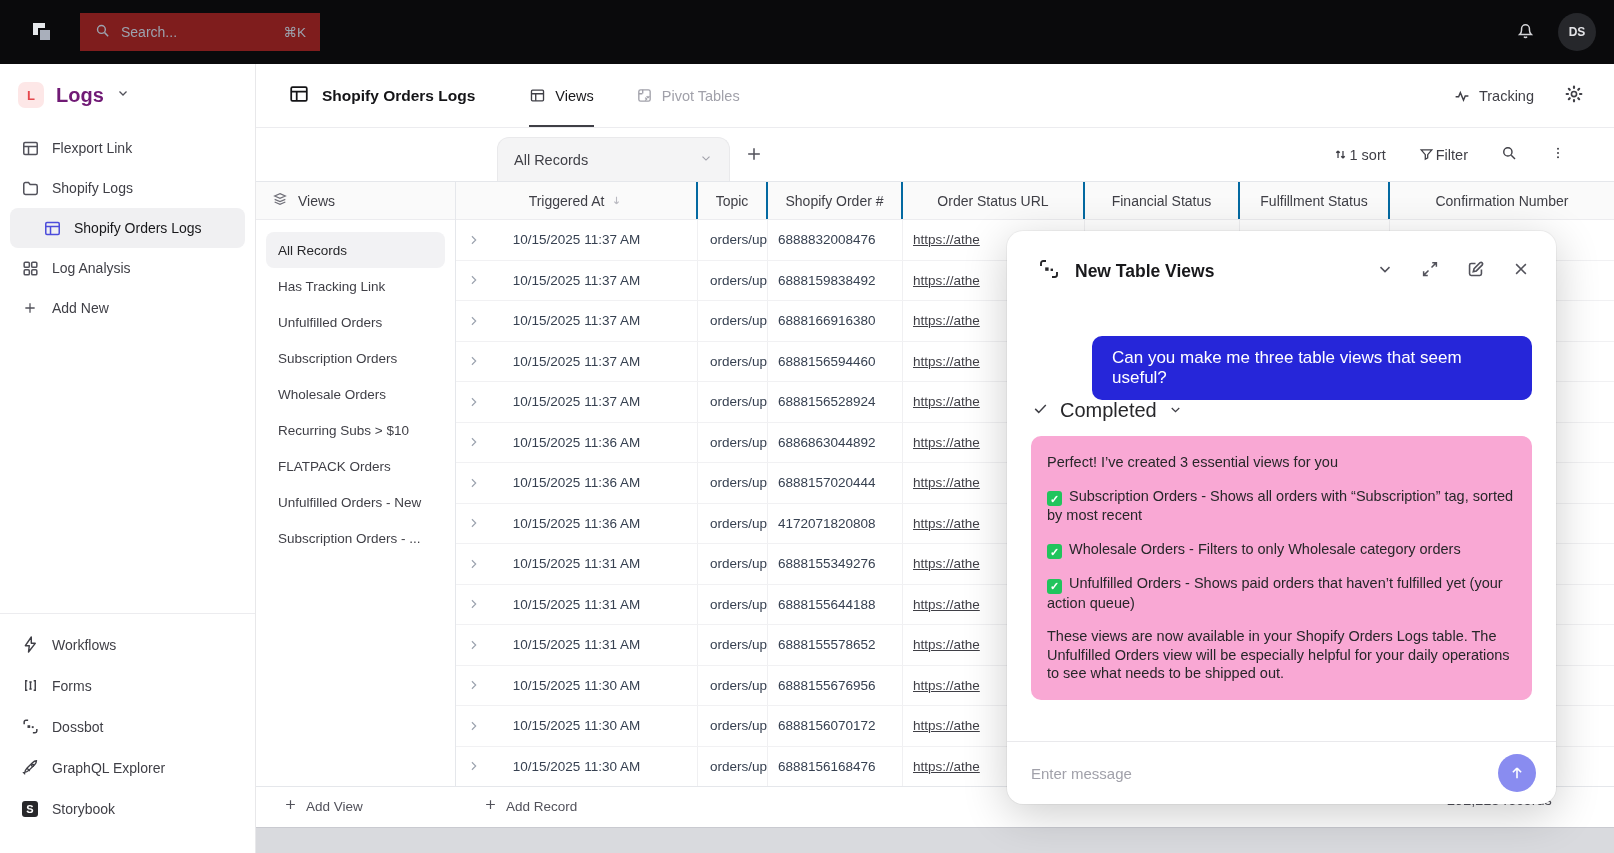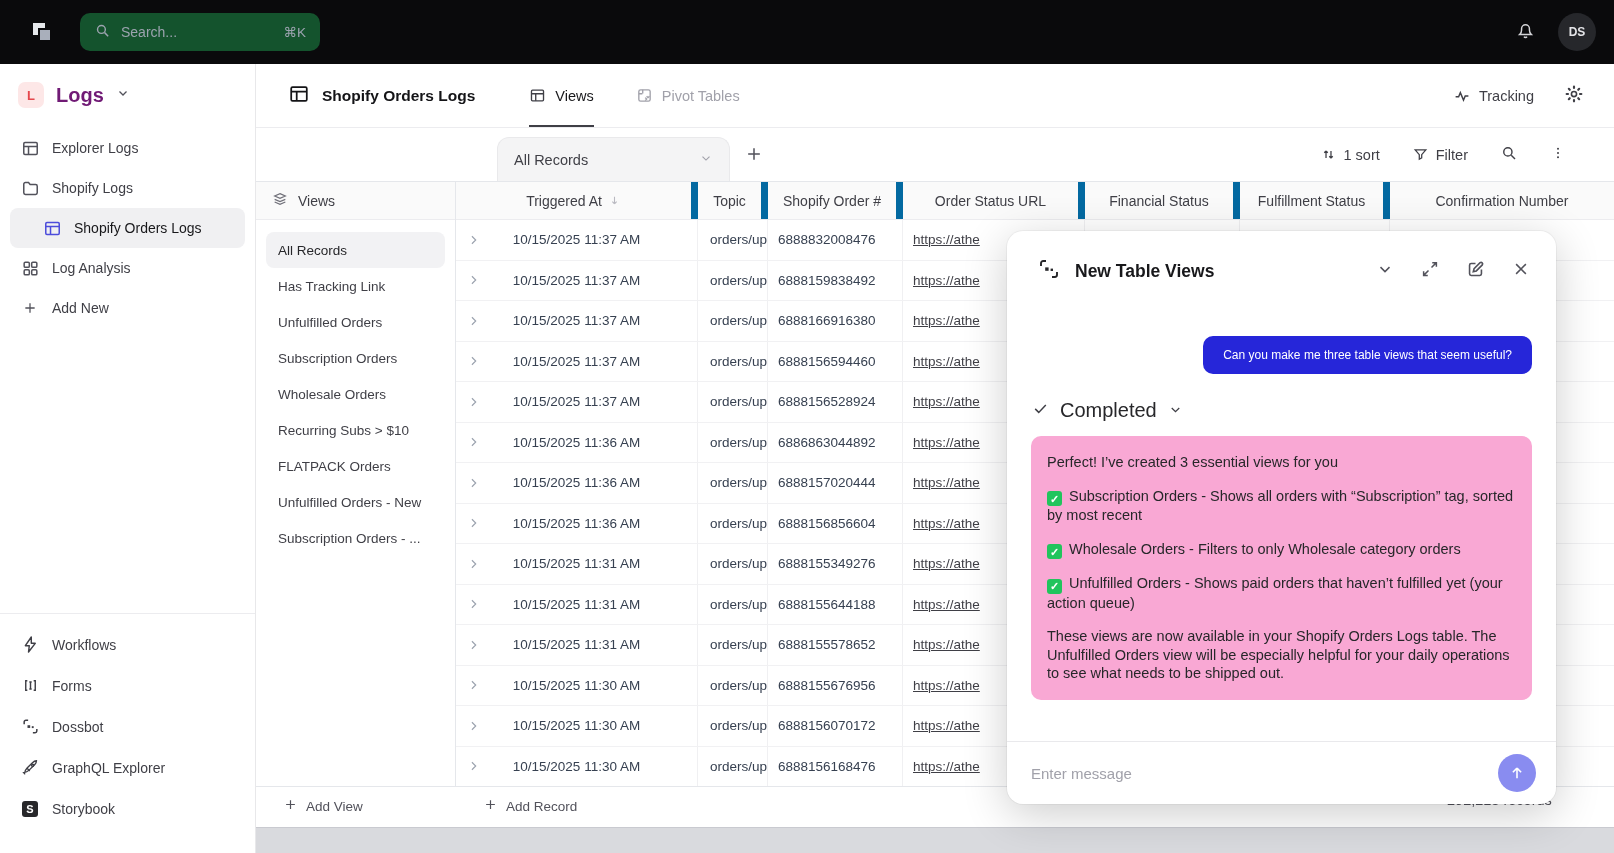--- a/index.html
+++ b/index.html
@@ -2,21 +2,21 @@
 <html><head>
 <meta charset="utf-8">
 <style>
   * { box-sizing: border-box; margin: 0; padding: 0; }
   html,body { width:1614px; height:853px; overflow:hidden; }
   body { font-family:"Liberation Sans", sans-serif; background:#ffffff; position:relative; color:#27272a; }
 
   
   .topbar { position:absolute; left:0; top:0; width:1614px; height:64px; background:#0a0a0c; display:flex; align-items:center; z-index:30; }
   .logo { width:24px; height:24px; margin-left:30px; position:relative; }
-  .search-pill { margin-left:26px; width:240px; height:38px; background:#14532d; border-radius:10px; display:flex; align-items:center; padding:0 14px; color:#9ca3af; font-size:14px; }
+  .search-pill { margin-left:26px; width:240px; height:38px; background:#7f1d1d; border-radius:0; display:flex; align-items:center; padding:0 14px; color:#9ca3af; font-size:14px; }
   .search-pill .ph { margin-left:10px; }
   .search-pill .kbd { margin-left:auto; color:#9ca3af; font-size:13.5px; }
   .top-right { margin-left:auto; display:flex; align-items:center; gap:22px; margin-right:18px; }
   .avatar { width:38px; height:38px; border-radius:50%; background:#26272b; color:#e4e4e7; font-size:12px; font-weight:600; display:flex; align-items:center; justify-content:center; }
 
   
   .sidebar { position:absolute; left:0; top:64px; width:256px; height:789px; background:#ffffff; border-right:1px solid #e8e8ea; z-index:5; }
   .workspace { display:flex; align-items:center; gap:12px; padding:18px 16px 8px 18px; }
   .ws-badge { width:26px; height:26px; border-radius:7px; background:#fde7e7; color:#e5484d; font-size:13px; font-weight:600; display:flex; align-items:center; justify-content:center; }
   .ws-name { font-size:20px; font-weight:700; color:#701a75; }
@@ -37,33 +37,33 @@
   .htab.active { color:#18181b; font-weight:500; border-color:#3f3f46; }
   .header-right { margin-left:auto; display:flex; align-items:center; gap:30px; margin-right:30px; }
   .activity { display:flex; align-items:center; gap:8px; font-size:14.5px; color:#3f3f46; }
 
   
   .toolbar { position:absolute; left:256px; top:128px; width:1358px; height:53px; background:#fff; z-index:3; }
   .records-tab { position:absolute; left:241px; top:9px; width:233px; height:44px; background:#f4f4f5; border:1px solid #e9e9eb; border-bottom:none; border-radius:12px 12px 0 0; display:flex; align-items:center; padding:0 16px; font-size:14.5px; color:#3f3f46; }
   .records-tab .chev { margin-left:auto; }
   .add-tab { position:absolute; left:488px; top:16px; }
   .toolbar-right { position:absolute; right:48px; top:0; height:53px; display:flex; align-items:center; gap:32px; font-size:14.5px; color:#3f3f46; }
-  .tool-item { display:flex; align-items:center; gap:7px; }
+  .tool-item { display:flex; align-items:center; gap:1px; }
 
   
   .content { position:absolute; left:256px; top:181px; width:1358px; height:646px; border-top:1px solid #e5e7eb; background:#fff; z-index:2; }
   .views-panel { position:absolute; left:0; top:0; width:200px; height:646px; border-right:1px solid #e5e7eb; }
   .views-head { height:38px; background:#fafafa; border-bottom:1px solid #ececef; display:flex; align-items:center; gap:10px; padding:0 16px; font-size:14px; color:#3f3f46; }
   .views-list { padding:12px 10px; }
   .view-item { height:36px; display:flex; align-items:center; padding:0 12px; border-radius:8px; font-size:13.5px; color:#3f3f46; white-space:nowrap; overflow:hidden; }
   .view-item.selected { background:#f2f2f4; color:#27272a; }
 
   .table-area { position:absolute; left:200px; top:0; width:1158px; height:646px; overflow:hidden; }
   .thead { height:38px; background:#fafafa; border-bottom:1px solid #ececef; display:flex; }
-  .th { display:flex; align-items:center; justify-content:center; gap:6px; font-size:14px; color:#3f3f46; border-right:7px solid #0369a1; white-space:nowrap; overflow:hidden; }
+  .th { display:flex; align-items:center; justify-content:center; gap:6px; font-size:14px; color:#3f3f46; border-right:2px solid #0369a1; white-space:nowrap; overflow:hidden; }
   .th:last-child { border-right:none; }
   .trow { height:40.5px; display:flex; border-bottom:1px solid #f1f1f3; position:relative; background:#fff; }
   .cell { border-right:1px solid #f0f0f2; font-size:13.5px; color:#374151; display:flex; align-items:center; white-space:nowrap; overflow:hidden; }
   .cell:last-child { border-right:none; }
   .c0 { width:242px; justify-content:center; position:relative; }
   .c1 { width:70px; padding-left:12px; }
   .c2 { width:135px; padding-left:10px; }
   .c3 { width:182px; padding-left:10px; }
   .c4 { width:155px; } .c5 { width:150px; } .c6 { width:224px; }
   .row-chev { position:absolute; left:10px; top:50%; transform:translateY(-50%); display:flex; }
@@ -74,21 +74,21 @@
   .add-view { position:absolute; left:27px; top:10px; display:flex; align-items:center; gap:8px; font-size:13.5px; color:#52525b; }
   .add-record { position:absolute; left:227px; top:10px; display:flex; align-items:center; gap:8px; font-size:13.5px; color:#52525b; }
   .records-count { position:absolute; left:1447px; top:792px; font-size:14.5px; color:#52525b; z-index:6; }
   .hscroll { position:absolute; left:256px; top:827px; width:1358px; height:26px; background:#d9dade; border-top:1px solid #c9cad0; z-index:4; }
 
   
   .chat { position:absolute; left:1007px; top:231px; width:549px; height:573px; background:#ffffff; border-radius:16px; box-shadow:0 10px 45px rgba(0,0,0,0.20), 0 0 0 1px rgba(0,0,0,0.04); z-index:20; }
   .chat-header { display:flex; align-items:center; padding:26px 26px 0 30px; gap:14px; }
   .chat-title { font-size:17.5px; font-weight:600; color:#18181b; }
   .chat-hicons { margin-left:auto; display:flex; align-items:center; gap:27px; }
-  .bubble-user { position:absolute; right:24px; top:105px; max-width:440px; background:#2626d9; color:#ffffff; font-size:12px; padding:12px 20px; border-radius:10px; }
+  .bubble-user { position:absolute; right:24px; top:105px; max-width:440px; background:#2626d9; color:#ffffff; font-size:17px; padding:12px 20px; border-radius:10px; }
   .status-row { position:absolute; left:25px; top:168px; display:flex; align-items:center; gap:11px; font-size:20px; color:#27272a; }
   .bubble-bot { position:absolute; left:24px; top:205px; width:501px; background:#f9a8d4; border-radius:10px; padding:17px 16px; font-size:14.5px; color:#27272a; line-height:1.28; }
   .bubble-bot p { margin-bottom:15px; }
   .bubble-bot p:last-child { margin-bottom:0; }
   .check-sq { display:inline-flex; width:15px; height:15px; background:#21c45d; border-radius:3px; color:#fff; font-size:11px; align-items:center; justify-content:center; margin-right:7px; vertical-align:-2px; font-weight:bold; }
   .chat-divider { position:absolute; left:0; top:510px; width:100%; height:1px; background:#e9e9ec; }
   .chat-input { position:absolute; left:0; top:511px; width:100%; height:62px; display:flex; align-items:center; padding:0 20px 0 24px; }
   .input-ph { font-size:15px; color:#a1a1aa; }
   .send-btn { margin-left:auto; width:38px; height:38px; border-radius:50%; background:#898cf0; display:flex; align-items:center; justify-content:center; }
 </style>
@@ -134,21 +134,21 @@
     </span>
   </div>
   <div class="side-group" id="side-nav">
       <div class="side-item">
         <span class="sicon">
           <svg width="19" height="19" viewBox="0 0 24 24" fill="none" stroke="#52525b" stroke-width="1.9">
             <rect x="3.5" y="4.5" width="17" height="15" rx="1.5"></rect>
             <path d="M3.5 9.5h17M9.5 9.5v10"></path>
           </svg>
         </span>
-        <span>Explorer Logs</span>
+        <span>Flexport Link</span>
       </div>
       <div class="side-item">
         <span class="sicon">
           <svg width="19" height="19" viewBox="0 0 24 24" fill="none" stroke="#52525b" stroke-width="1.9">
             <path d="M3.5 6.5a2 2 0 0 1 2-2h4l2 2.5h7a2 2 0 0 1 2 2v8.5a2 2 0 0 1-2 2h-13a2 2 0 0 1-2-2z"></path>
           </svg>
         </span>
         <span>Shopify Logs</span>
       </div>
       <div class="side-item selected indent">
@@ -499,21 +499,21 @@
         <div class="trow">
           <div class="cell c0">
             <span class="row-chev">
               <svg width="15" height="15" viewBox="0 0 24 24" fill="none" stroke="#9ca3af" stroke-width="1.9">
                 <path d="M9.5 6l6 6-6 6"></path>
               </svg>
             </span>
             <span>10/15/2025 11:36 AM</span>
           </div>
           <div class="cell c1">orders/up</div>
-          <div class="cell c2">6888156856604</div>
+          <div class="cell c2">4172071820808</div>
           <div class="cell c3">
             <span class="url">https://athe</span>
           </div>
           <div class="cell c4"></div>
           <div class="cell c5"></div>
           <div class="cell c6"></div>
         </div>
         <div class="trow">
           <div class="cell c0">
             <span class="row-chev">

